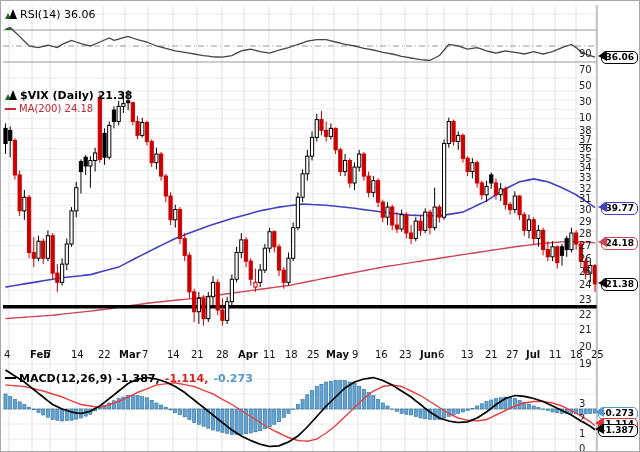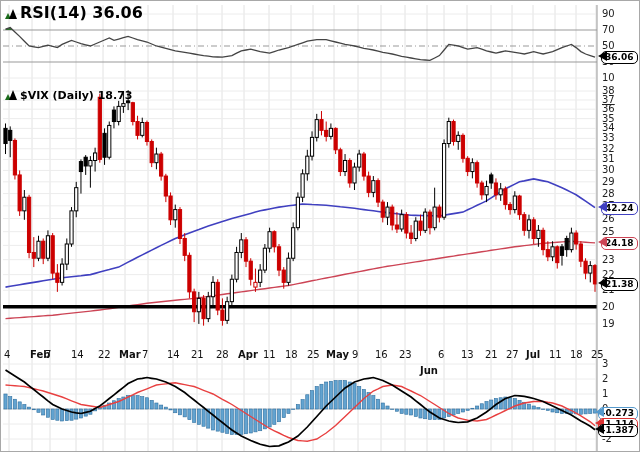--- a/index.html
+++ b/index.html
@@ -2,35 +2,35 @@
 <html><head>
 <meta charset="utf-8">
 <style>
   html,body{margin:0;padding:0;background:#fff;}
   #stage{position:relative;width:638px;height:450px;border:1px solid #a8a8a8;background:#fff;
          font-family:"DejaVu Sans","Liberation Sans",sans-serif;overflow:hidden;}
   #plot{position:absolute;left:0;top:0;}
   .legend{position:absolute;z-index:4;white-space:nowrap;}
   .leg-line{height:13px;line-height:13px;font-size:11px;}
   .title-txt{color:#000;font-weight:bold;font-size:11px;}
-  .rsi-txt{color:#000;font-weight:bold;font-size:16px;}
+  .rsi-txt{color:#000;font-weight:normal;font-size:11px;}
   .ma50-txt{color:#3333bb;font-size:10px;}
   .ma200-txt{color:#cc2233;font-size:10px;}
   .vol-txt{color:#888;font-size:10px;}
   .macd-txt{color:#000;font-size:11px;font-weight:bold;}
   .macd-sig-txt{color:#dd2222;font-size:11px;font-weight:bold;}
   .macd-hist-txt{color:#5599cc;font-size:11px;font-weight:bold;}
   .dash{display:inline-block;width:11px;height:2px;vertical-align:middle;margin-right:3px;}
   .icon{display:inline-block;vertical-align:-1px;margin-right:3px;}
-  .axis-label{position:absolute;left:601px;width:34px;font-size:10px;color:#222;z-index:2;}
+  .axis-label{position:absolute;left:578px;width:34px;font-size:10px;color:#222;z-index:2;margin-top:40px;}
   .xlabel{position:absolute;top:348px;font-size:10px;color:#111;z-index:2;white-space:nowrap;}
   .xlabel.bold{font-weight:bold;}
   .bubble{position:absolute;right:1px;height:11px;min-width:29px;background:#fff;border:1px solid #000;
           border-radius:5px;font-size:9px;font-weight:bold;color:#000;line-height:11px;
-          text-align:left;padding:0 3px;z-index:6;}
+          text-align:right;padding:0 3px;z-index:6;}
   .barrow{position:absolute;left:-9px;top:-1px;width:0;height:0;
           border:5.5px solid transparent;border-right-width:9px;border-right-color:#000;}
 </style>
 </head>
 <body>
 
 <div id="stage">
   <svg id="plot" width="638" height="450">
       <line x1="8" y1="4" x2="8" y2="450" stroke="#e2e2e2" stroke-width="1"></line>
       <line x1="31" y1="4" x2="31" y2="450" stroke="#e2e2e2" stroke-width="1"></line>
@@ -487,24 +487,32 @@
     </span><span class="rsi-txt">RSI(14) 36.06</span>
   </div>
 
   <div class="legend" style="left:4px;top:88px;">
     <div class="leg-line">
       <span class="icon">
         <svg width="12" height="10">
             <polygon points="0,10 3,4 6,10" fill="#1a6b1a"></polygon>
             <polygon points="4,10 8,0 12,10" fill="#000"></polygon>
           </svg>
-      </span><span class="title-txt">$VIX (Daily) 18.73</span>
+      </span><span class="title-txt">$VIX (Daily) 21.38</span>
+    </div>
+    <div class="leg-line">
+      <span class="dash" style="background:#cc2233;"></span><span class="ma200-txt">MA(200) 24.18</span>
     </div>
   </div>
 
+  <div class="legend" style="left:4px;top:366px;">
+    <span class="dash" style="background:#000;"></span><span class="macd-txt">MACD(12,26,9) -1.387,</span>
+    <span class="macd-sig-txt">-1.114,</span>
+    <span class="macd-hist-txt">-0.273</span>
+  </div>
 
   <div id="overlays">
       <div class="axis-label" style="top: 7px;">90</div>
       <div class="axis-label" style="top: 23px;">70</div>
       <div class="axis-label" style="top: 39px;">50</div>
       <div class="axis-label" style="top: 55px;">30</div>
       <div class="axis-label" style="top: 71px;">10</div>
       <div class="axis-label" style="top: 84px;">38</div>
       <div class="axis-label" style="top: 92.9605px; text-decoration: underline;">37</div>
       <div class="axis-label" style="top: 102.167px;">36</div>
@@ -542,30 +550,30 @@
       <div class="xlabel" style="top: 348px; left: 190px;">21</div>
       <div class="xlabel" style="top: 348px; left: 215px;">28</div>
       <div class="xlabel bold" style="top: 348px; left: 237px;">Apr</div>
       <div class="xlabel" style="top: 348px; left: 262px;">11</div>
       <div class="xlabel" style="top: 348px; left: 284px;">18</div>
       <div class="xlabel" style="top: 348px; left: 306px;">25</div>
       <div class="xlabel bold" style="top: 348px; left: 325px;">May</div>
       <div class="xlabel" style="top: 348px; left: 351px;">9</div>
       <div class="xlabel" style="top: 348px; left: 374px;">16</div>
       <div class="xlabel" style="top: 348px; left: 398px;">23</div>
-      <div class="xlabel bold" style="top: 348px; left: 419px; margin-top: 16px;">Jun</div>
+      <div class="xlabel bold" style="top: 348px; left: 419px;">Jun</div>
       <div class="xlabel" style="top: 348px; left: 437px;">6</div>
       <div class="xlabel" style="top: 348px; left: 460px;">13</div>
       <div class="xlabel" style="top: 348px; left: 484px;">21</div>
       <div class="xlabel" style="top: 348px; left: 505px;">27</div>
       <div class="xlabel bold" style="top: 348px; left: 525px;">Jul</div>
       <div class="xlabel" style="top: 348px; left: 548px;">11</div>
       <div class="xlabel" style="top: 348px; left: 569px;">18</div>
       <div class="xlabel" style="top: 348px; left: 590px;">25</div>
       <div class="bubble" style="top: 50px; border-color: rgb(0, 0, 0);"><i class="barrow" style="border-right-color: rgb(0, 0, 0);"></i><span>36.06</span></div>
-      <div class="bubble" style="top: 201px; border-color: rgb(64, 64, 192);"><i class="barrow" style="border-right-color: rgb(64, 64, 192);"></i><span>42.24</span></div>
+      <div class="bubble" style="top: 201px; border-color: rgb(64, 64, 192);"><i class="barrow" style="border-right-color: rgb(64, 64, 192);"></i><span>39.77</span></div>
       <div class="bubble" style="top: 236px; border-color: rgb(204, 68, 85);"><i class="barrow" style="border-right-color: rgb(204, 68, 85);"></i><span>24.18</span></div>
       <div class="bubble" style="top: 277px; border-color: rgb(0, 0, 0);"><i class="barrow" style="border-right-color: rgb(0, 0, 0);"></i><span>21.38</span></div>
       <div class="bubble" style="top: 406px; border-color: rgb(85, 153, 204);"><i class="barrow" style="border-right-color: rgb(85, 153, 204);"></i><span>-0.273</span></div>
       <div class="bubble" style="top: 417px; border-color: rgb(221, 51, 51);"><i class="barrow" style="border-right-color: rgb(221, 51, 51);"></i><span>-1.114</span></div>
       <div class="bubble" style="top: 423px; border-color: rgb(0, 0, 0);"><i class="barrow" style="border-right-color: rgb(0, 0, 0);"></i><span>-1.387</span></div>
     </div>
 </div>
 
 </body></html>

